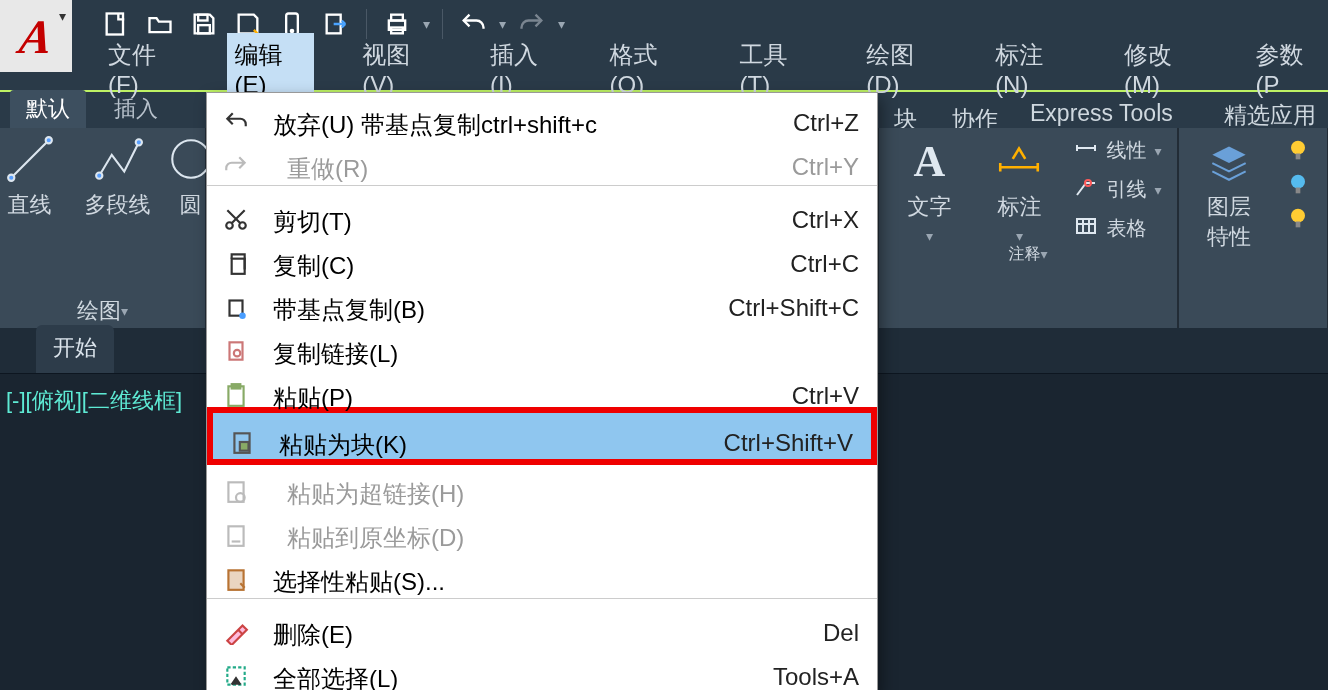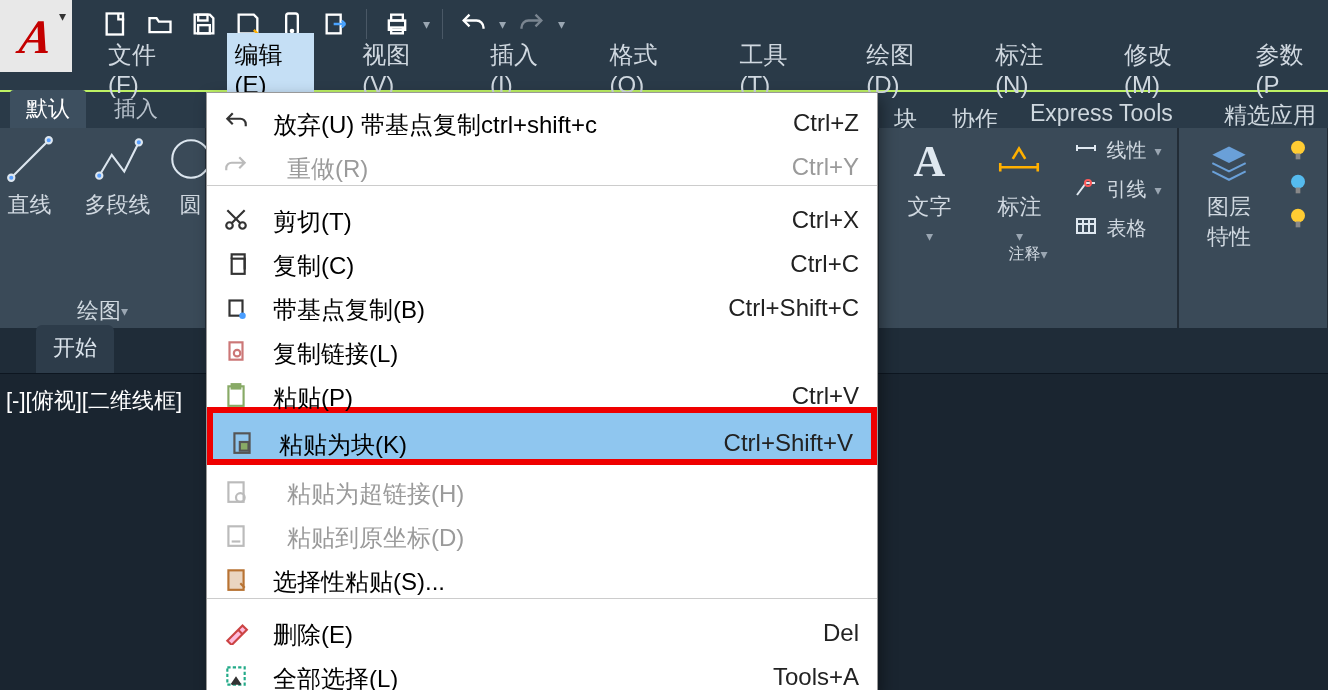--- a/index.html
+++ b/index.html
@@ -121,21 +121,21 @@
   }
 
   
   .canvas {
     position:relative;
     height: 316px;
     background:#1a2530;
   }
   .viewport-label {
     position:absolute; left:6px; top:12px;
-    font-size:22px; color:#ffffff;
+    font-size:22px; color:#5eead4;
   }
 
   
   .dropdown {
     position:absolute;
     left:206px; top:92px;
     width:672px;
     background:#fff;
     color:#000;
     border:1px solid #999;

